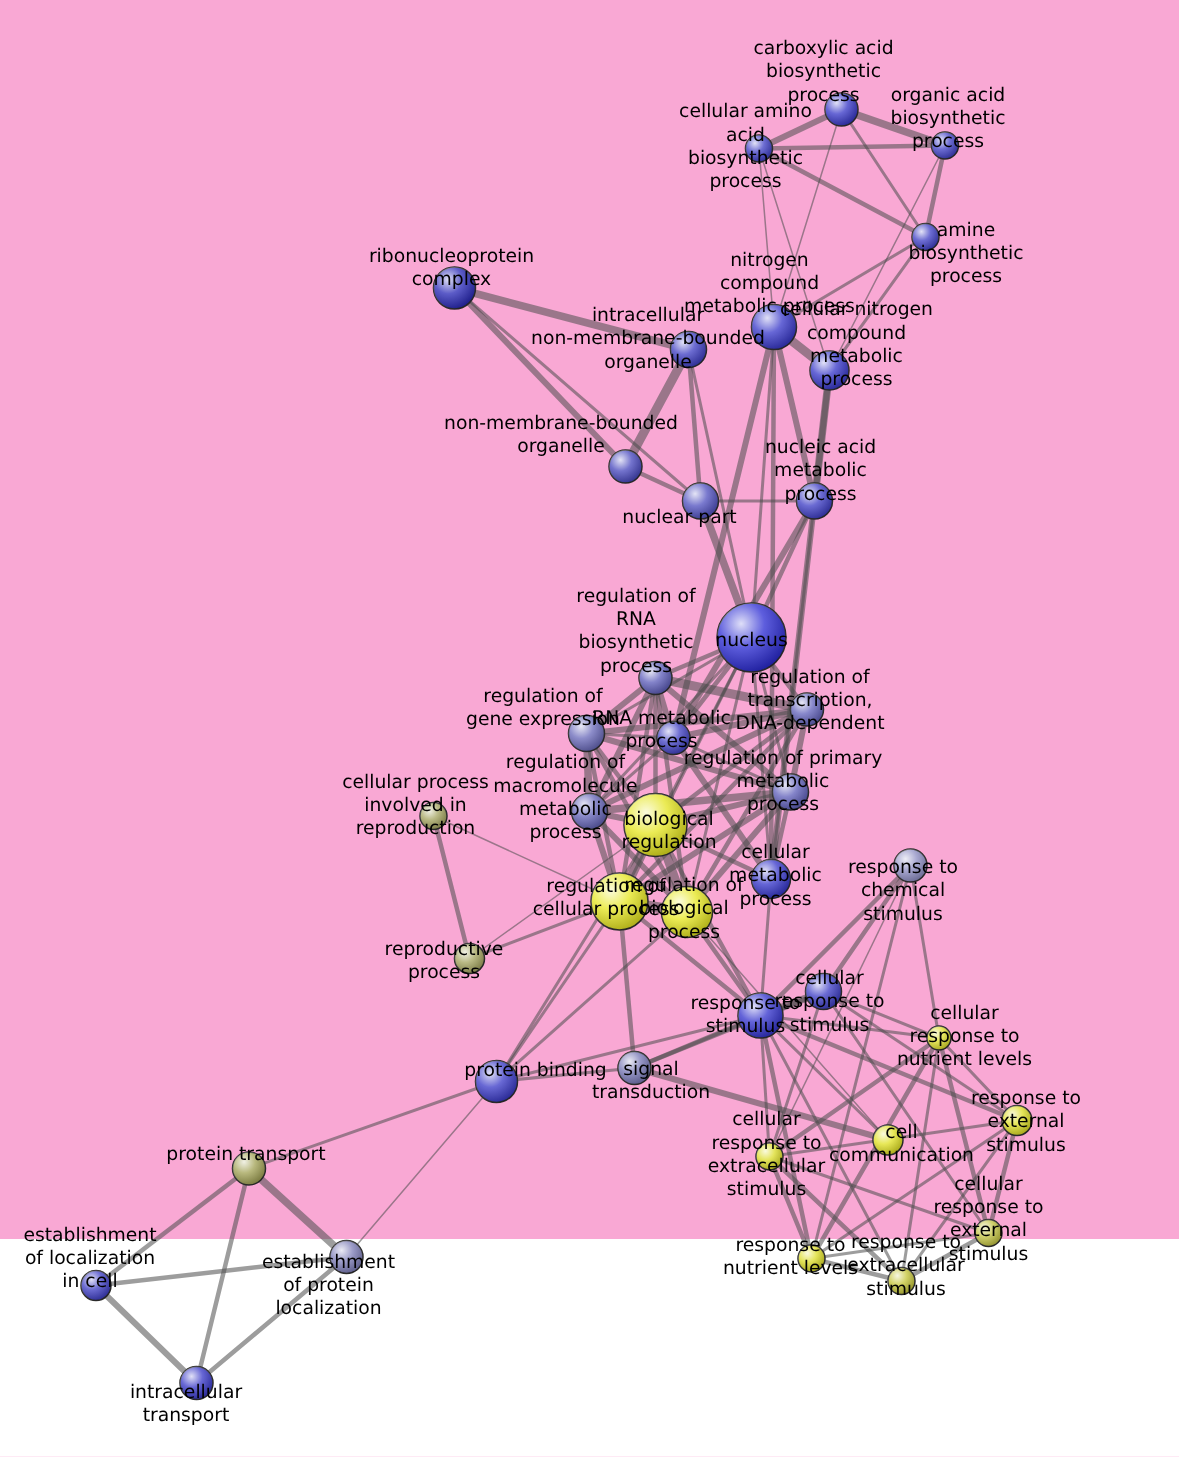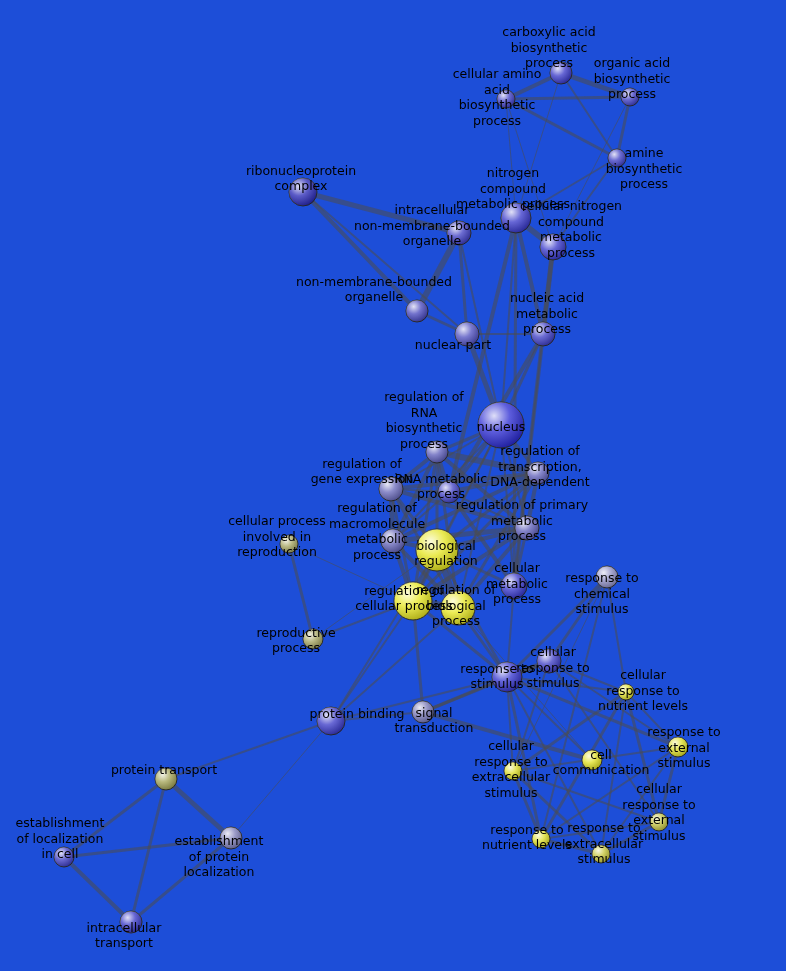--- a/index.html
+++ b/index.html
@@ -1,17 +1,17 @@
 <!DOCTYPE html>
 <html><head>
 <meta charset="utf-8">
 <style>
   html,body{margin:0;padding:0;background:#ffffff;}
   body{width:786px;height:971px;overflow:hidden;font-family:"DejaVu Sans","Liberation Sans",sans-serif;}
-  #network-view{position:relative;width:786px;height:971px;background:#1d4ed8;}
+  #network-view{position:relative;width:786px;height:826px;background:#f9a8d4;}
   svg{display:block;}
   .edge{stroke:#4d4d4d;stroke-opacity:0.55;stroke-linecap:round;}
   .node{stroke:#2b2b2b;stroke-width:1;cursor:pointer;}
   .node-shine{pointer-events:none;}
   .node-label{font-family:"DejaVu Sans","Liberation Sans",sans-serif;font-size:12.5px;fill:#000000;text-anchor:middle;pointer-events:none;}
 </style>
 </head>
 <body>
 
 <div id="network-view">

